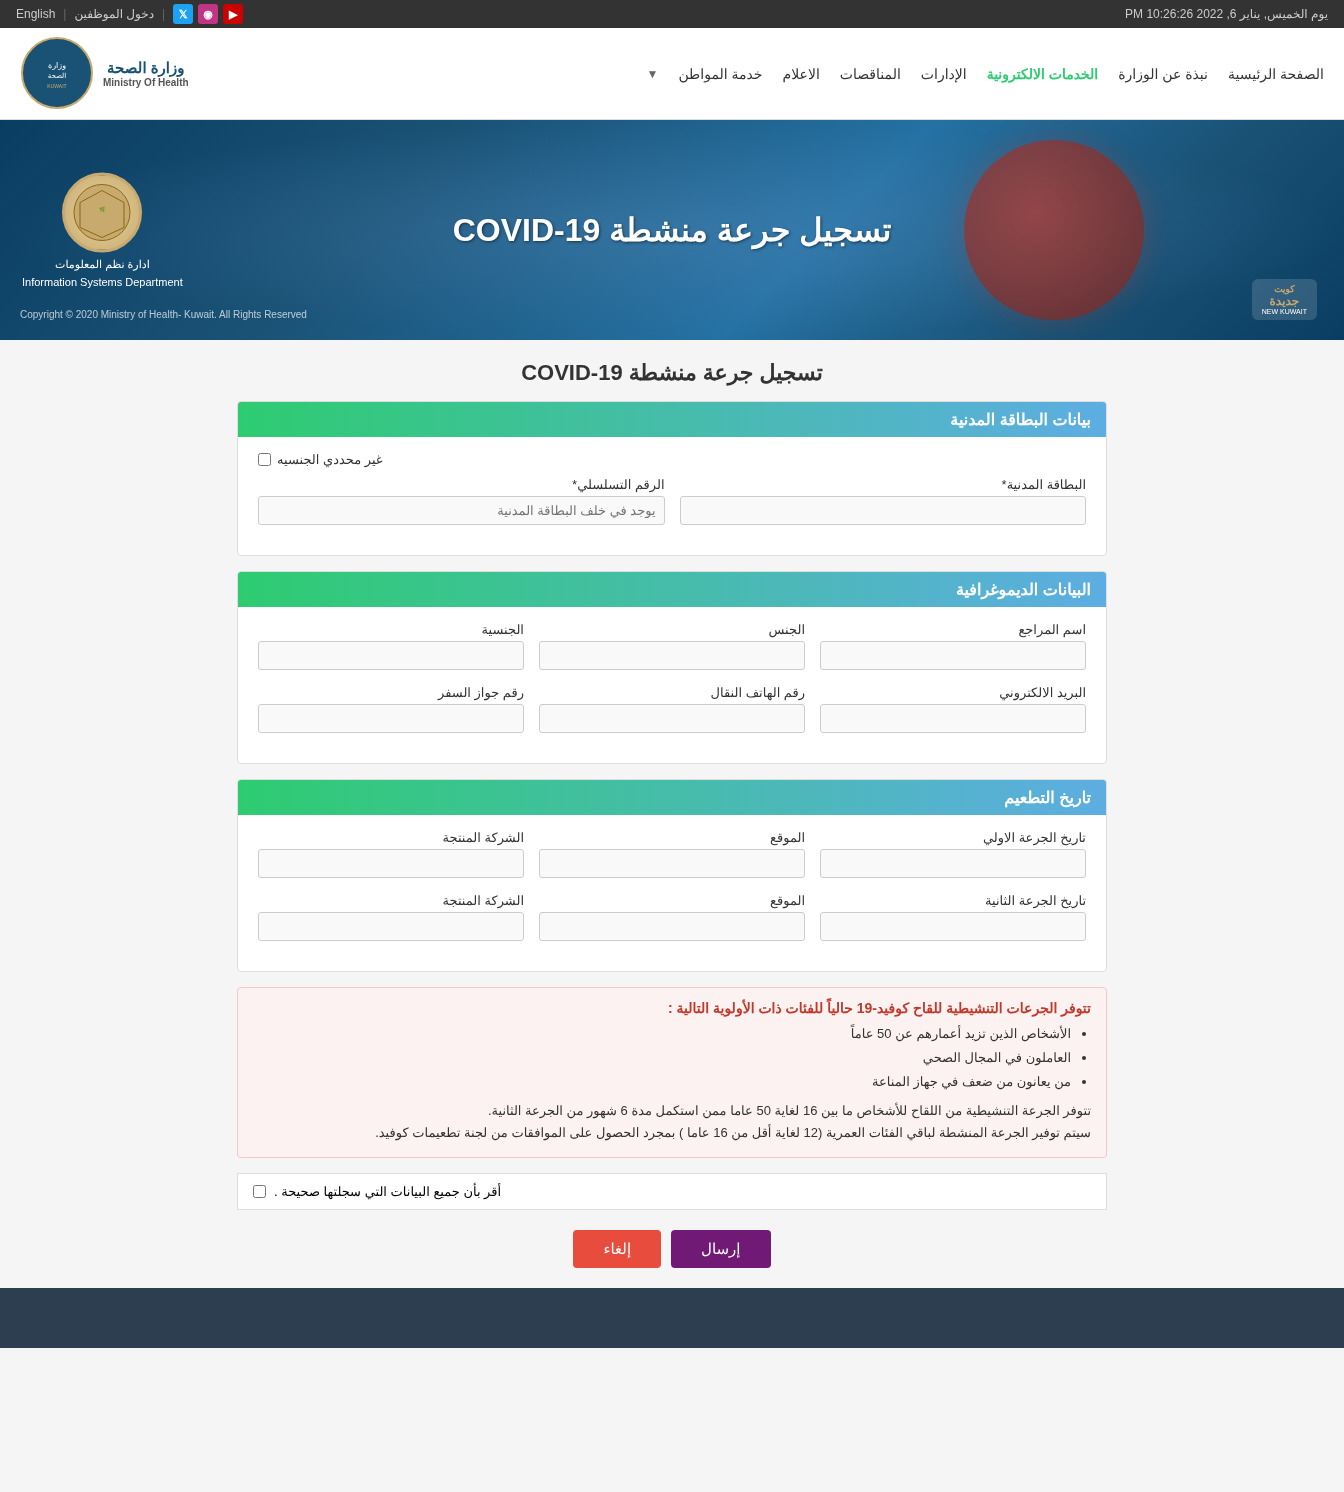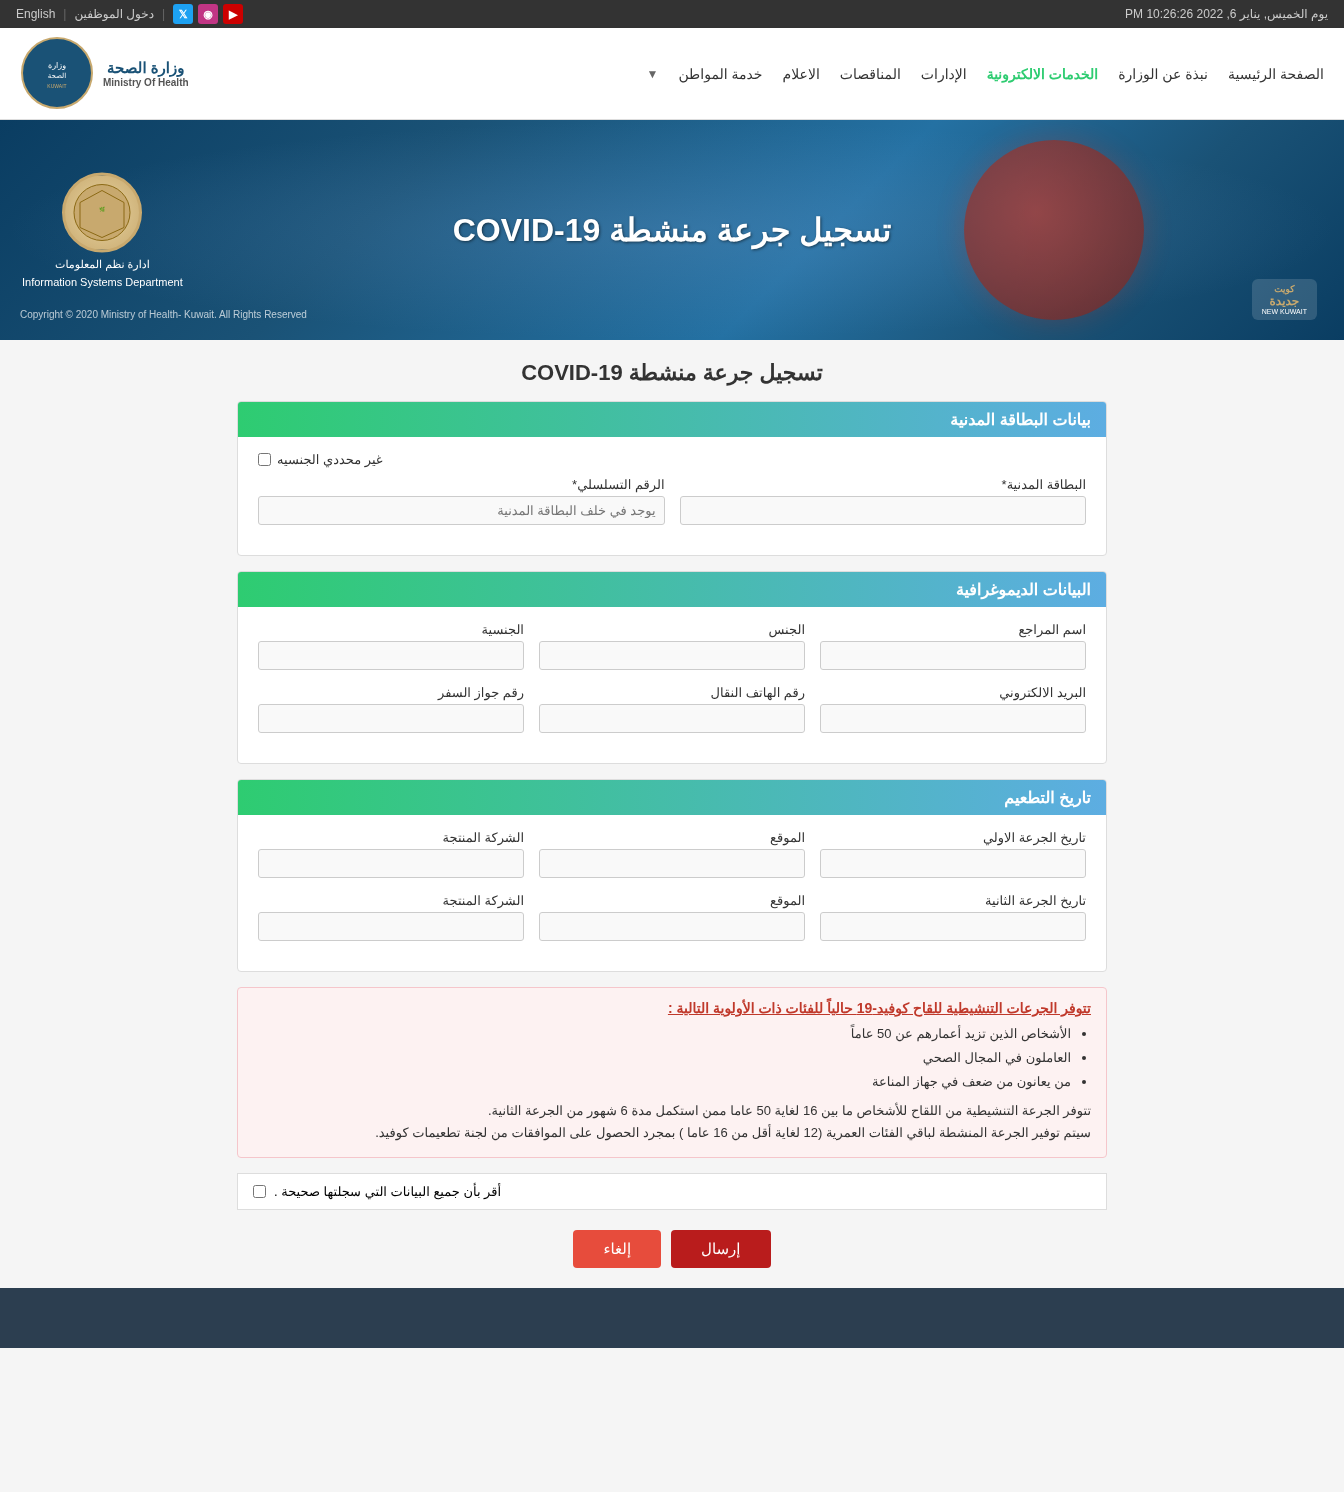--- a/index.html
+++ b/index.html
@@ -166,21 +166,20 @@
       margin-bottom: 15px;
       font-size: 13px;
       color: #333;
       text-align: right;
     }
     .notice-box .notice-title {
       color: #c0392b;
       font-weight: bold;
       font-size: 14px;
       margin-bottom: 8px;
-      text-decoration: underline;
     }
     .notice-box ul { padding-right: 20px; margin-bottom: 8px; }
     .notice-box ul li { margin-bottom: 3px; line-height: 1.6; }
     .notice-box p { line-height: 1.7; }
 
     
     .confirm-row {
       background: #fff;
       border: 1px solid #ddd;
       border-radius: 0;
@@ -194,21 +193,21 @@
     .confirm-row label { font-size: 13px; }
 
     
     .button-row {
       display: flex;
       justify-content: center;
       gap: 10px;
       margin: 20px 0;
     }
     .btn-submit {
-      background: #b91c1c;
+      background: #701a75;
       color: #fff;
       border: none;
       padding: 10px 30px;
       border-radius: 4px;
       font-size: 15px;
       cursor: pointer;
       font-family: Arial, sans-serif;
     }
     .btn-cancel {
       background: #e74c3c;

